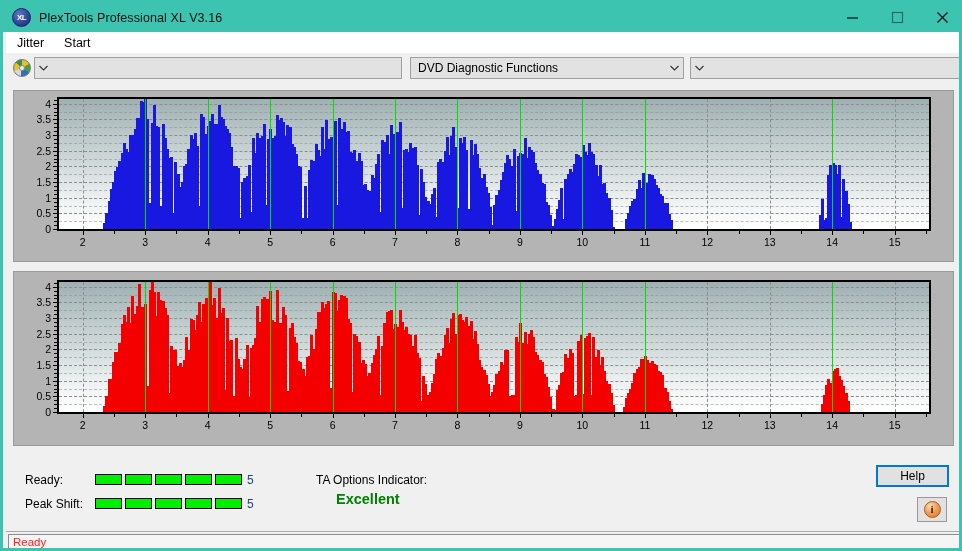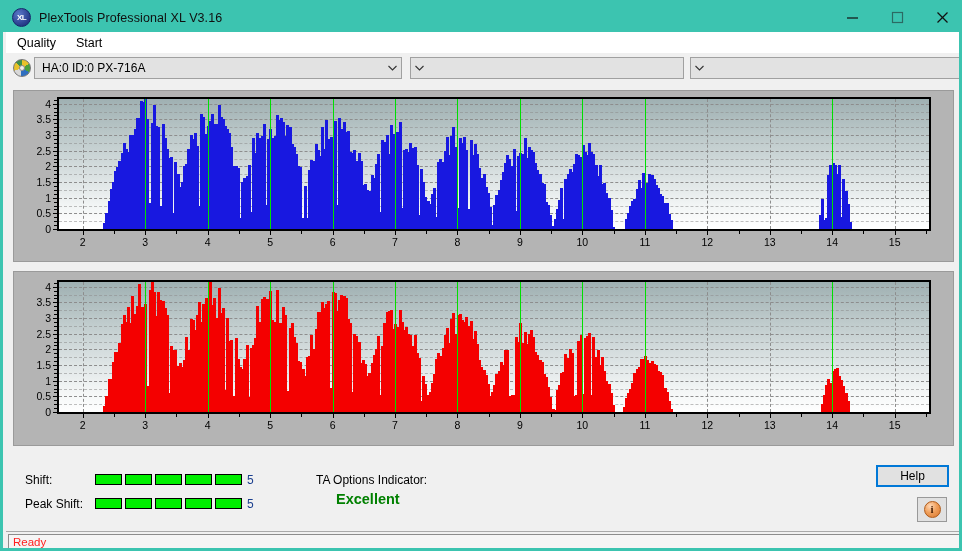--- a/index.html
+++ b/index.html
@@ -184,35 +184,35 @@
       <div class="tb-btn">
         <svg width="13" height="13" viewBox="0 0 13 13">
             <line x1="1.5" y1="1.5" x2="11.5" y2="11.5" stroke="#111" stroke-width="1.2"></line>
             <line x1="11.5" y1="1.5" x2="1.5" y2="11.5" stroke="#111" stroke-width="1.2"></line>
           </svg>
       </div>
     </div>
   </div>
 
   <div class="menubar">
-    <div class="menu-item">Quality</div>
+    <div class="menu-item">Jitter</div>
     <div class="menu-item">Start</div>
   </div>
 
   <div class="comborow">
     <div class="disc-icon"></div>
     <div class="combo" id="combo-drive">
-      <div class="ctext">HA:0 ID:0  PX-716A</div>
       <div class="carrow">
         <svg width="9" height="6" viewBox="0 0 9 6">
             <path d="M0.5 1 L4.5 5 L8.5 1" fill="none" stroke="#333" stroke-width="1.1"></path>
           </svg>
       </div>
     </div>
     <div class="combo" id="combo-func">
+      <div class="ctext">DVD Diagnostic Functions</div>
       <div class="carrow">
         <svg width="9" height="6" viewBox="0 0 9 6">
             <path d="M0.5 1 L4.5 5 L8.5 1" fill="none" stroke="#333" stroke-width="1.1"></path>
           </svg>
       </div>
     </div>
     <div class="combo" id="combo-test">
       <div class="carrow">
         <svg width="9" height="6" viewBox="0 0 9 6">
             <path d="M0.5 1 L4.5 5 L8.5 1" fill="none" stroke="#333" stroke-width="1.1"></path>
@@ -1076,21 +1076,21 @@
       <div class="tick" style="left: 693.284px; top: 142px; height: 3px;"></div>
       <div class="tick" style="left: 724.512px; top: 142px; height: 3px;"></div>
       <div class="tick" style="left: 755.739px; top: 142px; height: 3px;"></div>
       <div class="tick" style="left: 786.967px; top: 142px; height: 3px;"></div>
       <div class="tick" style="left: 818.195px; top: 142px; height: 3px;"></div>
       <div class="tick" style="left: 849.422px; top: 142px; height: 3px;"></div>
       <div class="tick" style="left: 880.65px; top: 142px; height: 3px;"></div>
       <div class="tick" style="left: 911.877px; top: 142px; height: 3px;"></div>
     </div>
 
-  <div class="lbl" style="left:22px;top:470px;">Shift:</div>
+  <div class="lbl" style="left:22px;top:470px;">Ready:</div>
   <div class="meter" id="meter-jitter" style="left:92px;top:471px;">
       <div class="seg" style="background: rgb(0, 239, 0);"></div>
       <div class="seg" style="background: rgb(0, 239, 0);"></div>
       <div class="seg" style="background: rgb(0, 239, 0);"></div>
       <div class="seg" style="background: rgb(0, 239, 0);"></div>
       <div class="seg" style="background: rgb(0, 239, 0);"></div>
     </div>
   <div class="metervalue" style="left:244px;top:470px;">5</div>
 
   <div class="lbl" style="left:22px;top:494px;">Peak Shift:</div>

